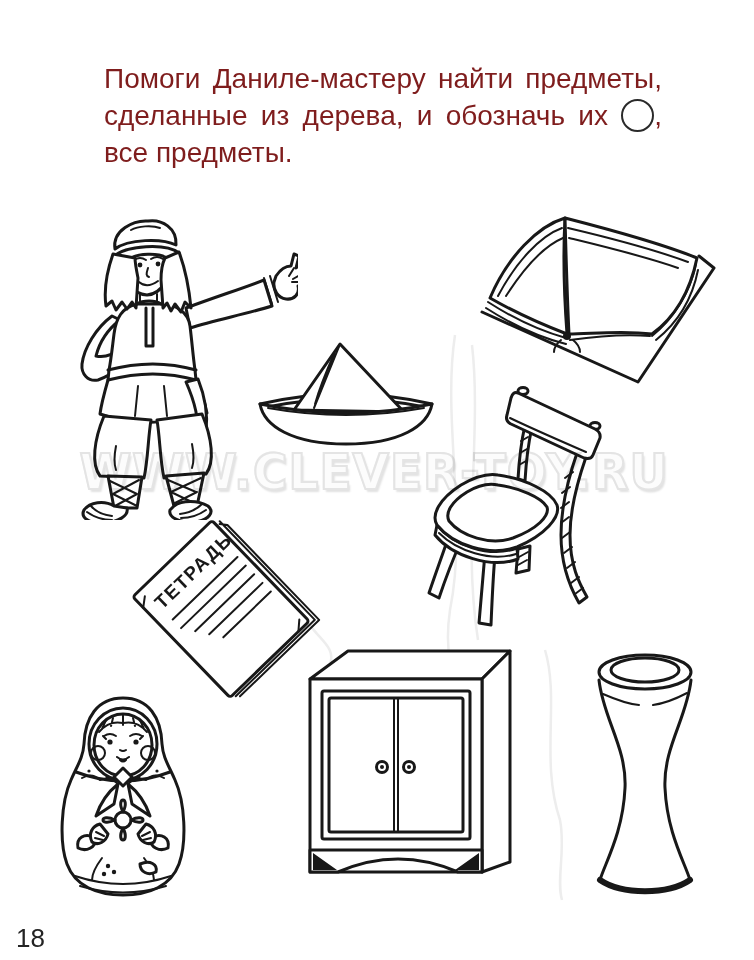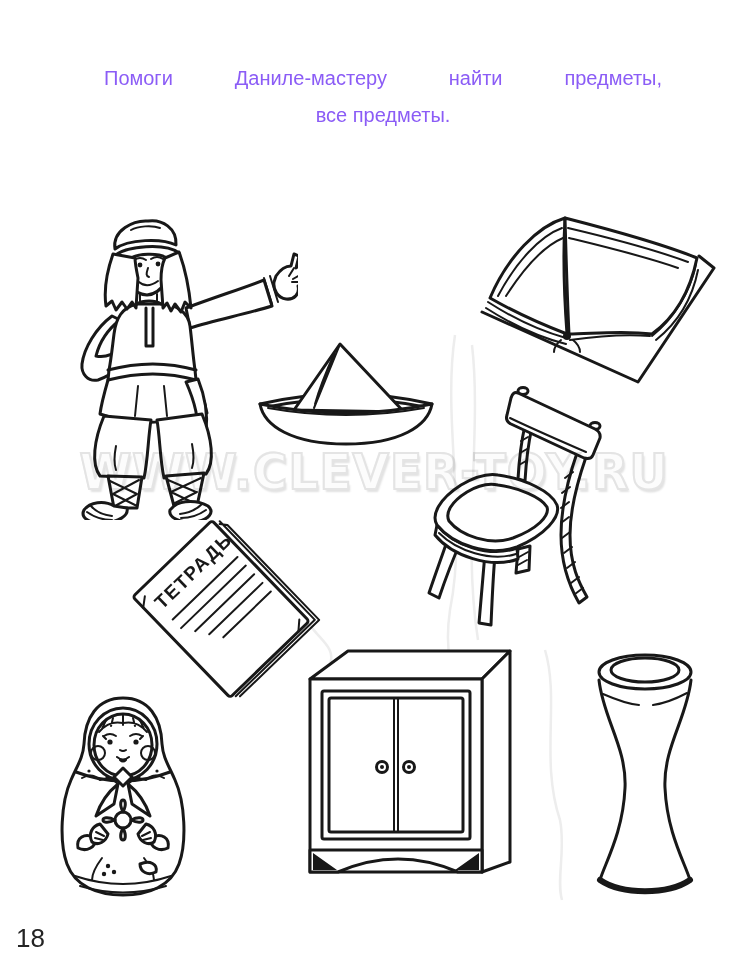--- a/index.html
+++ b/index.html
@@ -1,22 +1,22 @@
 <!DOCTYPE html>
 <html><head>
 <meta charset="utf-8">
 <style>
   html,body{margin:0;padding:0;background:#fff;}
   #page{position:relative;width:754px;height:960px;background:#ffffff;overflow:hidden;
         font-family:"Liberation Sans",sans-serif;color:#1a1a1a;}
   
   #instruction{position:absolute;left:104px;top:60px;width:558px;
-               font-size:20px;line-height:37px;font-weight:500;color:#8b5cf6;}
+               font-size:28px;line-height:37px;font-weight:500;color:#7f1d1d;}
   .jline{text-align:justify;text-align-last:justify;white-space:normal;height:37px;}
-  .lline{text-align:center;height:37px;}
+  .lline{text-align:left;height:37px;}
   .sym{display:inline-block;vertical-align:-7px;border:2.5px solid #2a2a2a;background:#fff;}
   .sym-circle{width:29px;height:29px;border-radius:50%;}
   .sym-square{width:26px;height:26px;border-radius:2px;}
   .ink{stroke:#181818;fill:none;stroke-width:3;stroke-linecap:round;stroke-linejoin:round;}
   .inkw{stroke:#181818;fill:#ffffff;stroke-width:3;stroke-linecap:round;stroke-linejoin:round;}
   .thin{stroke-width:2;}
   .thick{stroke-width:6;}
   .dot{fill:#181818;stroke:none;}
   
   #watermark{position:absolute;left:78px;top:444px;width:592px;text-align:center;
@@ -42,20 +42,24 @@
   <svg id="ghost" width="754" height="960">
     <path class="ghostline" d="M455,335 C442,420 468,520 450,610 C444,650 452,680 460,700"></path>
     <path class="ghostline" d="M472,345 C482,430 462,540 478,640"></path>
     <path class="ghostline" d="M545,650 C560,700 540,760 560,820 C566,850 556,880 562,900"></path>
     <path class="ghostline" d="M310,625 C320,640 336,648 330,664"></path>
   </svg>
 
   <div id="instruction">
     <div class="jline">
       <span>Помоги Даниле-мастеру найти предметы,</span>
+    </div>
+    <div class="jline">
+      <span>сделанные из дерева, и обозначь их</span>
+      <span class="sym sym-circle"></span><span>,</span>
     </div>
     <div class="lline">
       <span>все предметы.</span>
     </div>
   </div>
 
   <svg class="figsvg" style="left:58px;top:216px" width="240" height="304" viewBox="0 0 240 304">
     <g>
 
       <path class="inkw" d="M128,92 C160,80 186,72 206,64 L214,90 C188,98 158,104 132,112 Z"></path>

